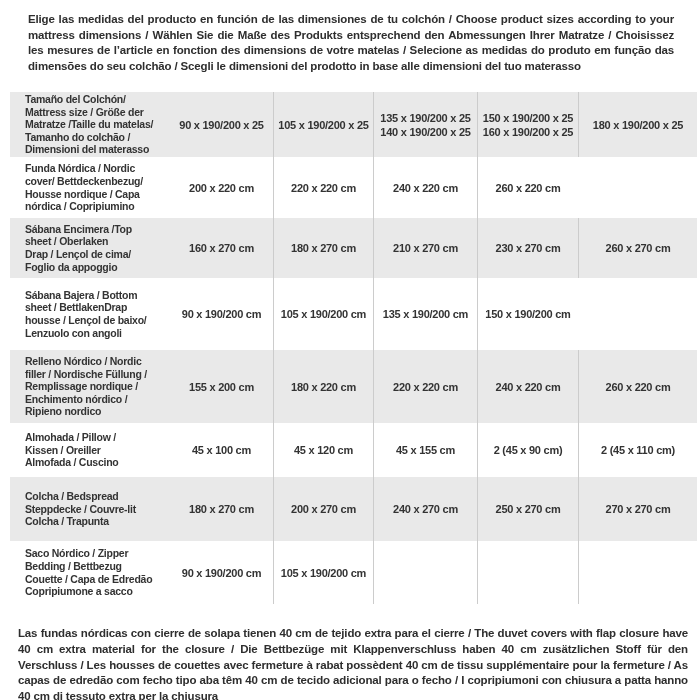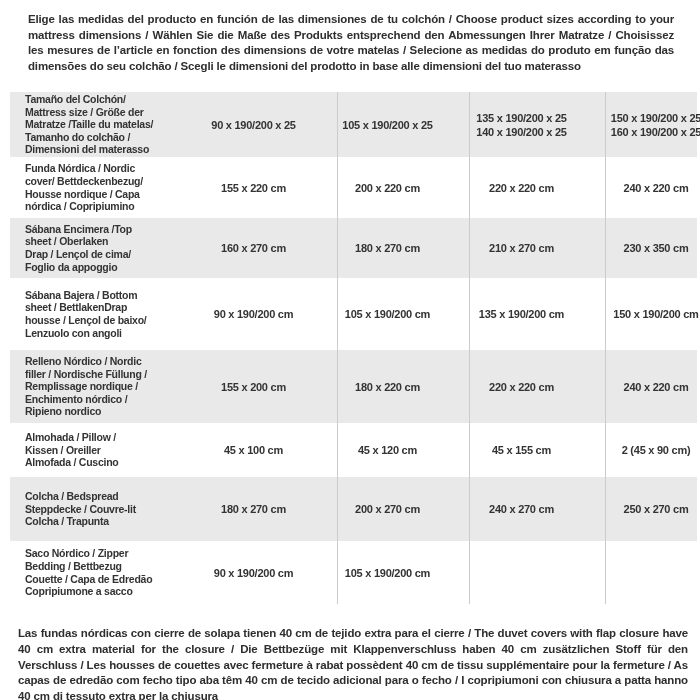--- a/index.html
+++ b/index.html
@@ -7,21 +7,21 @@
     width:700px;height:700px;background:#ffffff;position:relative;
     font-family:"Liberation Sans", sans-serif;color:#343434;
     -webkit-font-smoothing:antialiased;
   }
   .intro{
     position:absolute;top:12px;left:28px;right:26px;
     font-size:11.5px;font-weight:bold;line-height:15.6px;
     text-align:justify;letter-spacing:-0.15px;color:#2e2e2e;margin:0;
   }
   .size-table{position:absolute;top:92px;left:10px;width:687px;}
-  .row{display:grid;grid-template-columns:160px 103px 100px 104px 101px 119px;gap:32px;}
+  .row{display:grid;grid-template-columns:160px 103px 100px 104px 101px 119px;}
   .row.alt{background:#e9e9e9;}
   .cell{display:flex;align-items:center;min-width:0;}
   .cell:nth-child(n+3){border-left:1px solid #cccccc;}
   .label{
     padding-left:15px;font-size:10.5px;font-weight:bold;line-height:12.6px;
     white-space:pre-line;letter-spacing:-0.25px;color:#333333;
   }
   .val{
     justify-content:center;text-align:center;font-size:11px;font-weight:bold;
     line-height:14px;white-space:pre-line;letter-spacing:-0.25px;color:#333333;
@@ -54,36 +54,36 @@
     <div class="cell val">150 x 190/200 x 25
 160 x 190/200 x 25</div>
     <div class="cell val">180 x 190/200 x 25</div>
   </div>
 
   <div class="row r2">
     <div class="cell label">Funda Nórdica /  Nordic
 cover/ Bettdeckenbezug/
 Housse nordique  / Capa
 nórdica / Copripiumino</div>
-    <div class="cell val">155 x 220 cm</div>
     <div class="cell val">200 x 220 cm</div>
     <div class="cell val">220 x 220 cm</div>
     <div class="cell val">240 x 220 cm</div>
     <div class="cell val">260 x 220 cm</div>
   </div>
 
   <div class="row r3 alt">
     <div class="cell label">Sábana Encimera /Top
 sheet / Oberlaken
 Drap / Lençol de cima/
 Foglio da appoggio</div>
     <div class="cell val">160 x 270 cm</div>
     <div class="cell val">180 x 270 cm</div>
     <div class="cell val">210 x 270 cm</div>
-    <div class="cell val">230 x 350 cm</div>
+    <div class="cell val">230 x 270 cm</div>
+    <div class="cell val">260 x 270 cm</div>
   </div>
 
   <div class="row r4">
     <div class="cell label">Sábana Bajera / Bottom
 sheet / BettlakenDrap
 housse / Lençol de baixo/
 Lenzuolo con angoli</div>
     <div class="cell val">90 x 190/200 cm</div>
     <div class="cell val">105 x 190/200 cm</div>
     <div class="cell val">135 x 190/200 cm</div>

